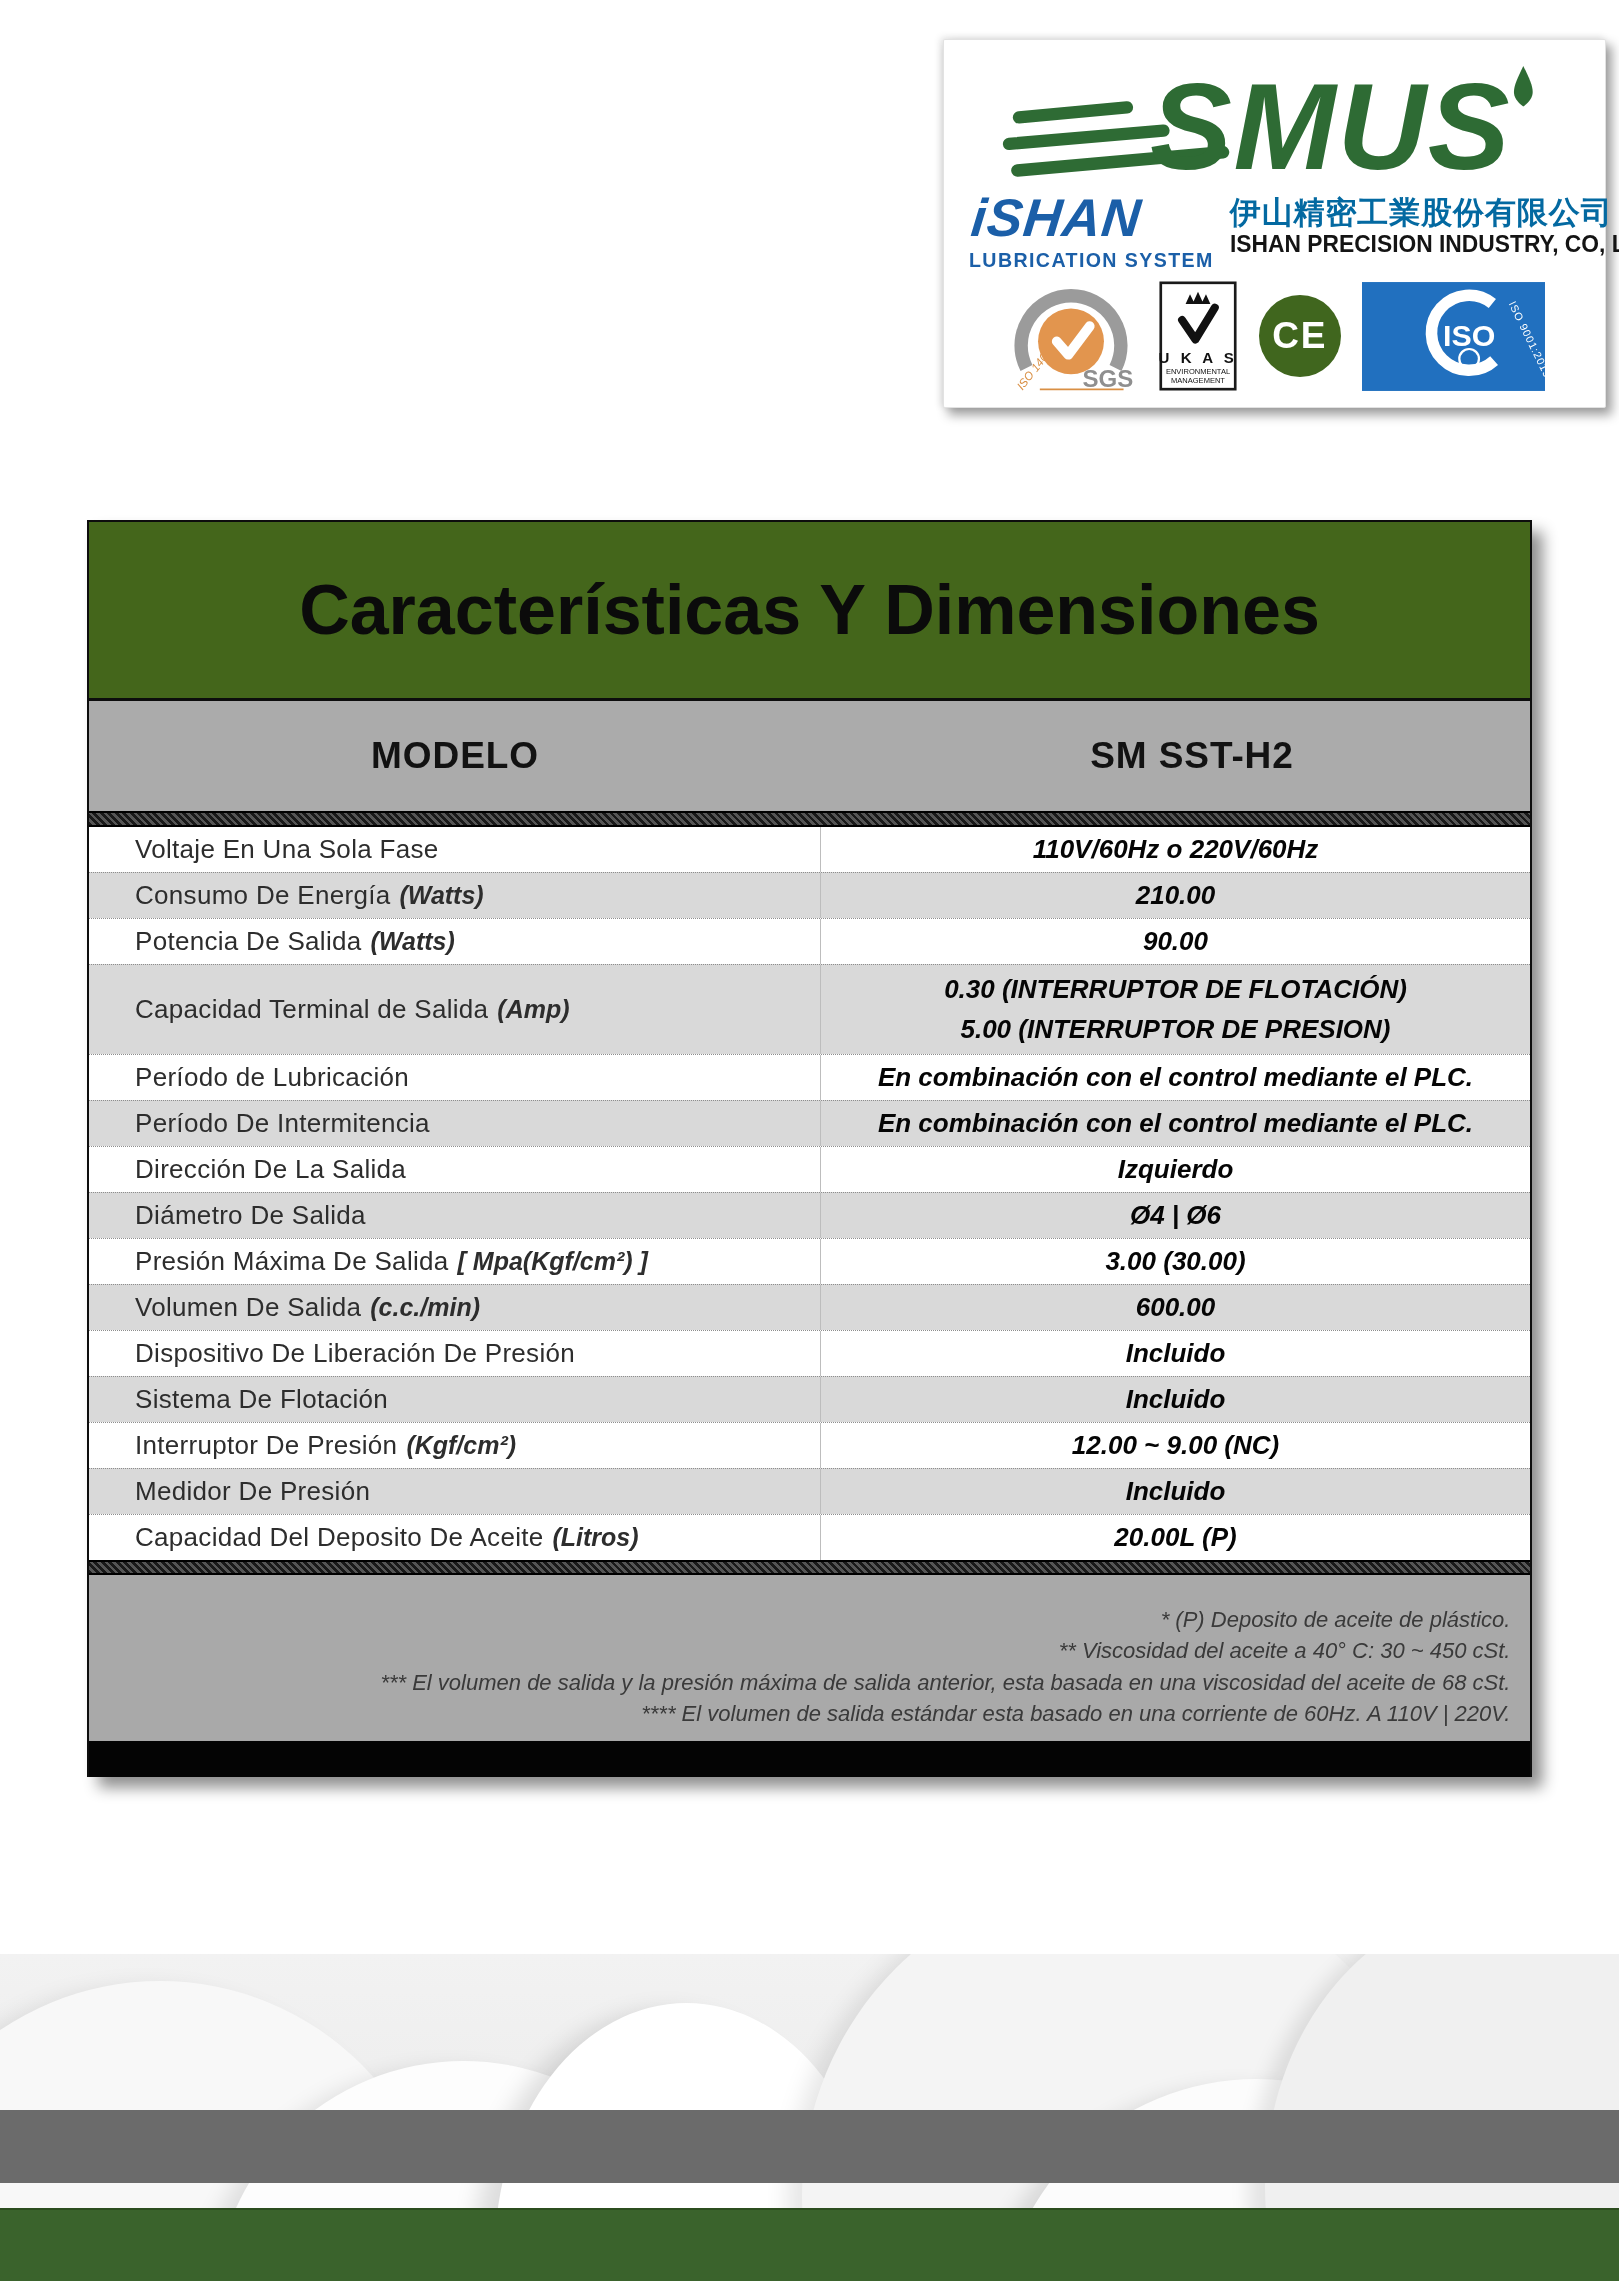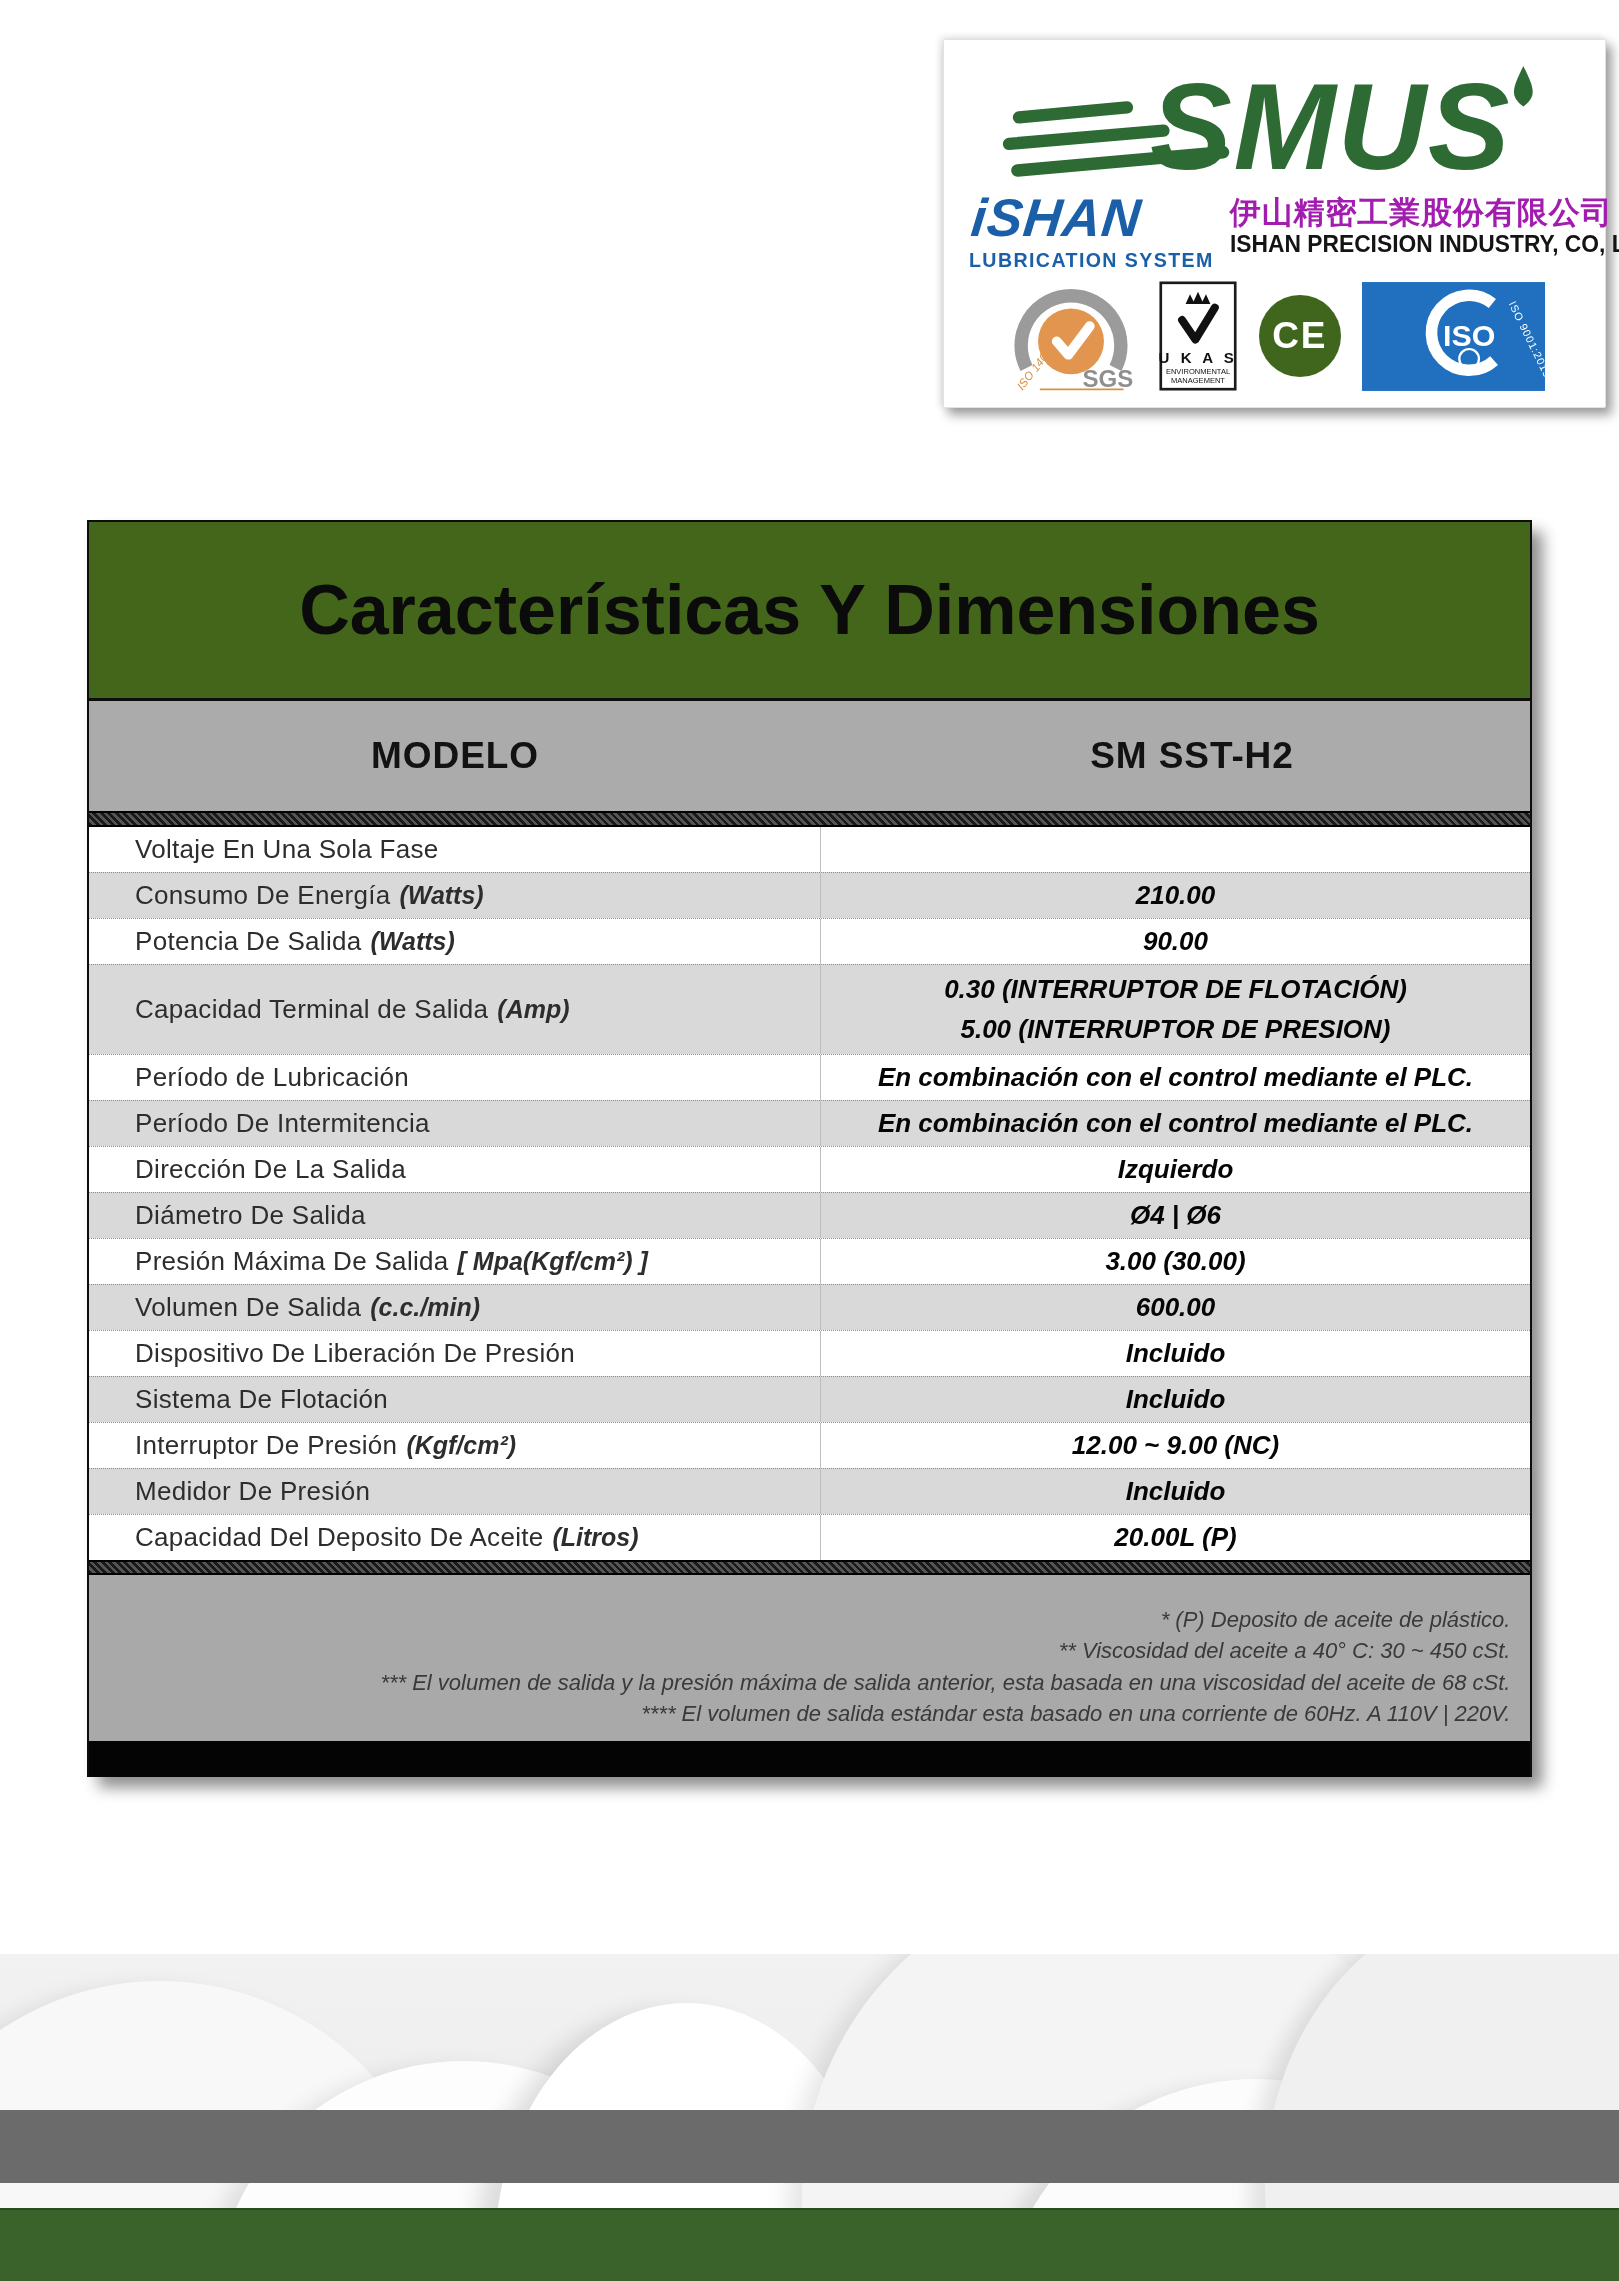--- a/index.html
+++ b/index.html
@@ -17,21 +17,21 @@
   }
   .smus-svg{display:block;margin:10.7px auto 0 auto;width:577px;height:141px;}
   .brand-row{display:flex;align-items:flex-start;gap:16px;padding:1.8px 9px 0 25px;}
   .ishan-block{flex:0 0 227px;}
   .ishan-word{
     font-size:53px;font-weight:800;font-style:italic;color:#1b5fa8;
     letter-spacing:0.9px;line-height:.95;transform:skewX(-6deg);transform-origin:left bottom;
   }
   .ishan-sub{font-size:19.6px;font-weight:700;color:#1b5fa8;letter-spacing:1.4px;margin-top:5.3px;white-space:nowrap;}
   .company-block{flex:1;padding-top:3.6px;min-width:0;}
-  .company-zh{font-size:31px;font-weight:700;color:#a21caf;letter-spacing:0.9px;line-height:1.05;white-space:nowrap;}
+  .company-zh{font-size:31px;font-weight:700;color:#0369a1;letter-spacing:0.9px;line-height:1.05;white-space:nowrap;}
   .company-en{font-size:24px;font-weight:700;color:#141414;line-height:1.15;white-space:nowrap;transform:scaleX(.95);transform-origin:left center;}
   .badges{display:flex;justify-content:center;align-items:center;gap:21.4px;margin-top:7.1px;}
   .ce-circle{
     width:82px;height:82px;border-radius:50%;background:#40661e;
     display:flex;align-items:center;justify-content:center;
     color:#ffffff;font-size:37px;font-weight:700;letter-spacing:1.8px;
   }
 
   
   .spec-card{
@@ -173,20 +173,23 @@
 
     <div class="hatch"></div>
 
     <div class="rows">
 
       <div class="row">
         <div class="label-cell">
             <span class="lbl">Voltaje En Una Sola Fase</span>
             <span class="unit"></span>
           </div>
+        <div class="value-cell">
+            <div class="val">110V/60Hz o 220V/60Hz</div>
+          </div>
       </div>
 
       <div class="row alt">
         <div class="label-cell">
             <span class="lbl">Consumo De Energía</span>
             <span class="unit">(Watts)</span>
           </div>
         <div class="value-cell">
             <div class="val">210.00</div>
           </div>

